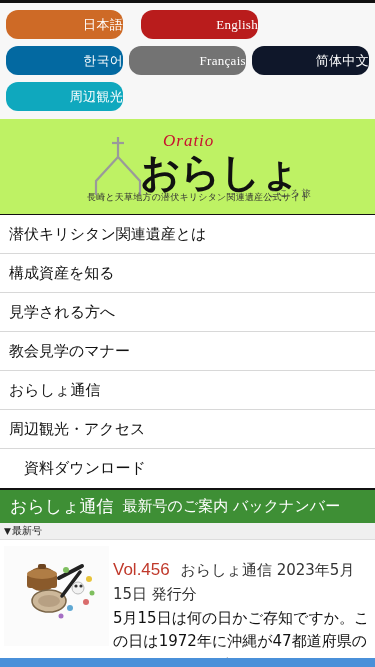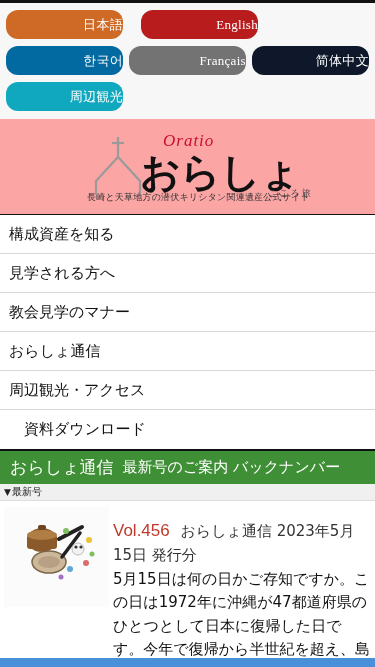--- a/index.html
+++ b/index.html
@@ -27,21 +27,21 @@
     color:#ffffff;
     font-size:13px;
     letter-spacing:.3px;
     cursor:pointer;
     user-select:none;
     font-family:"Liberation Serif", serif;
   }
 
   
   .logo-wrap {
-    background:#fca5a5;
+    background:#bef264;
     height:95px;
     position:relative;
     border-bottom:0;
   }
   .church { position:absolute; left:88px; top:16px; width:60px; height:62px; }
   .logo-oratio {
     position:absolute; left:163px; top:12px;
     color:#c8102e;
     font-size:17px;
     font-style:italic;
@@ -171,20 +171,23 @@
       <path d="M30 22 L8 46 L8 60" fill="none" stroke="#9a9a9a" stroke-width="2.2"></path>
       <path d="M30 22 L52 46 L52 60" fill="none" stroke="#9a9a9a" stroke-width="2.2"></path>
     </svg>
     <div class="logo-oratio">Oratio</div>
     <div class="logo-main">おらしょ</div>
     <div class="logo-sub">こころ旅</div>
     <div class="tagline">長崎と天草地方の潜伏キリシタン関連遺産公式サイト</div>
   </div>
 
   <div class="menu">
+    <div class="menu-item">
+      <span>潜伏キリシタン関連遺産とは</span>
+    </div>
     <div class="menu-item">
       <span>構成資産を知る</span>
     </div>
     <div class="menu-item">
       <span>見学される方へ</span>
     </div>
     <div class="menu-item">
       <span>教会見学のマナー</span>
     </div>
     <div class="menu-item">

